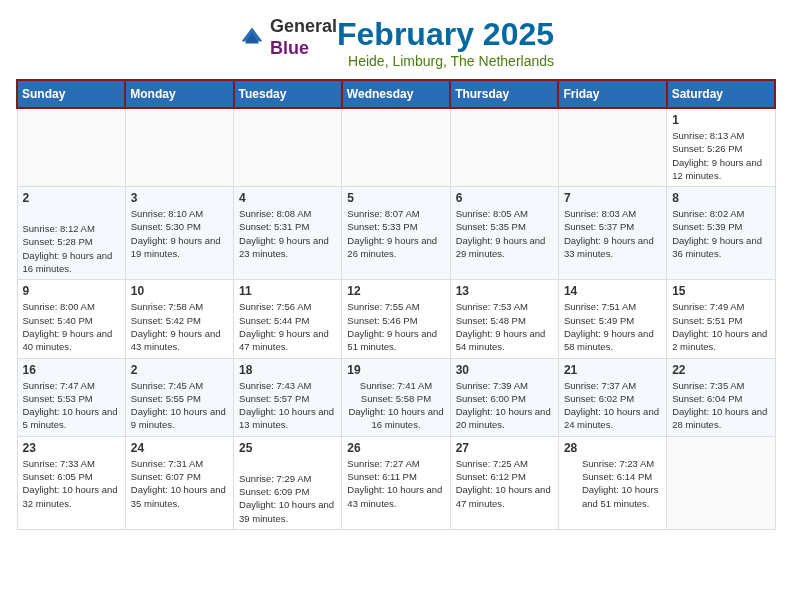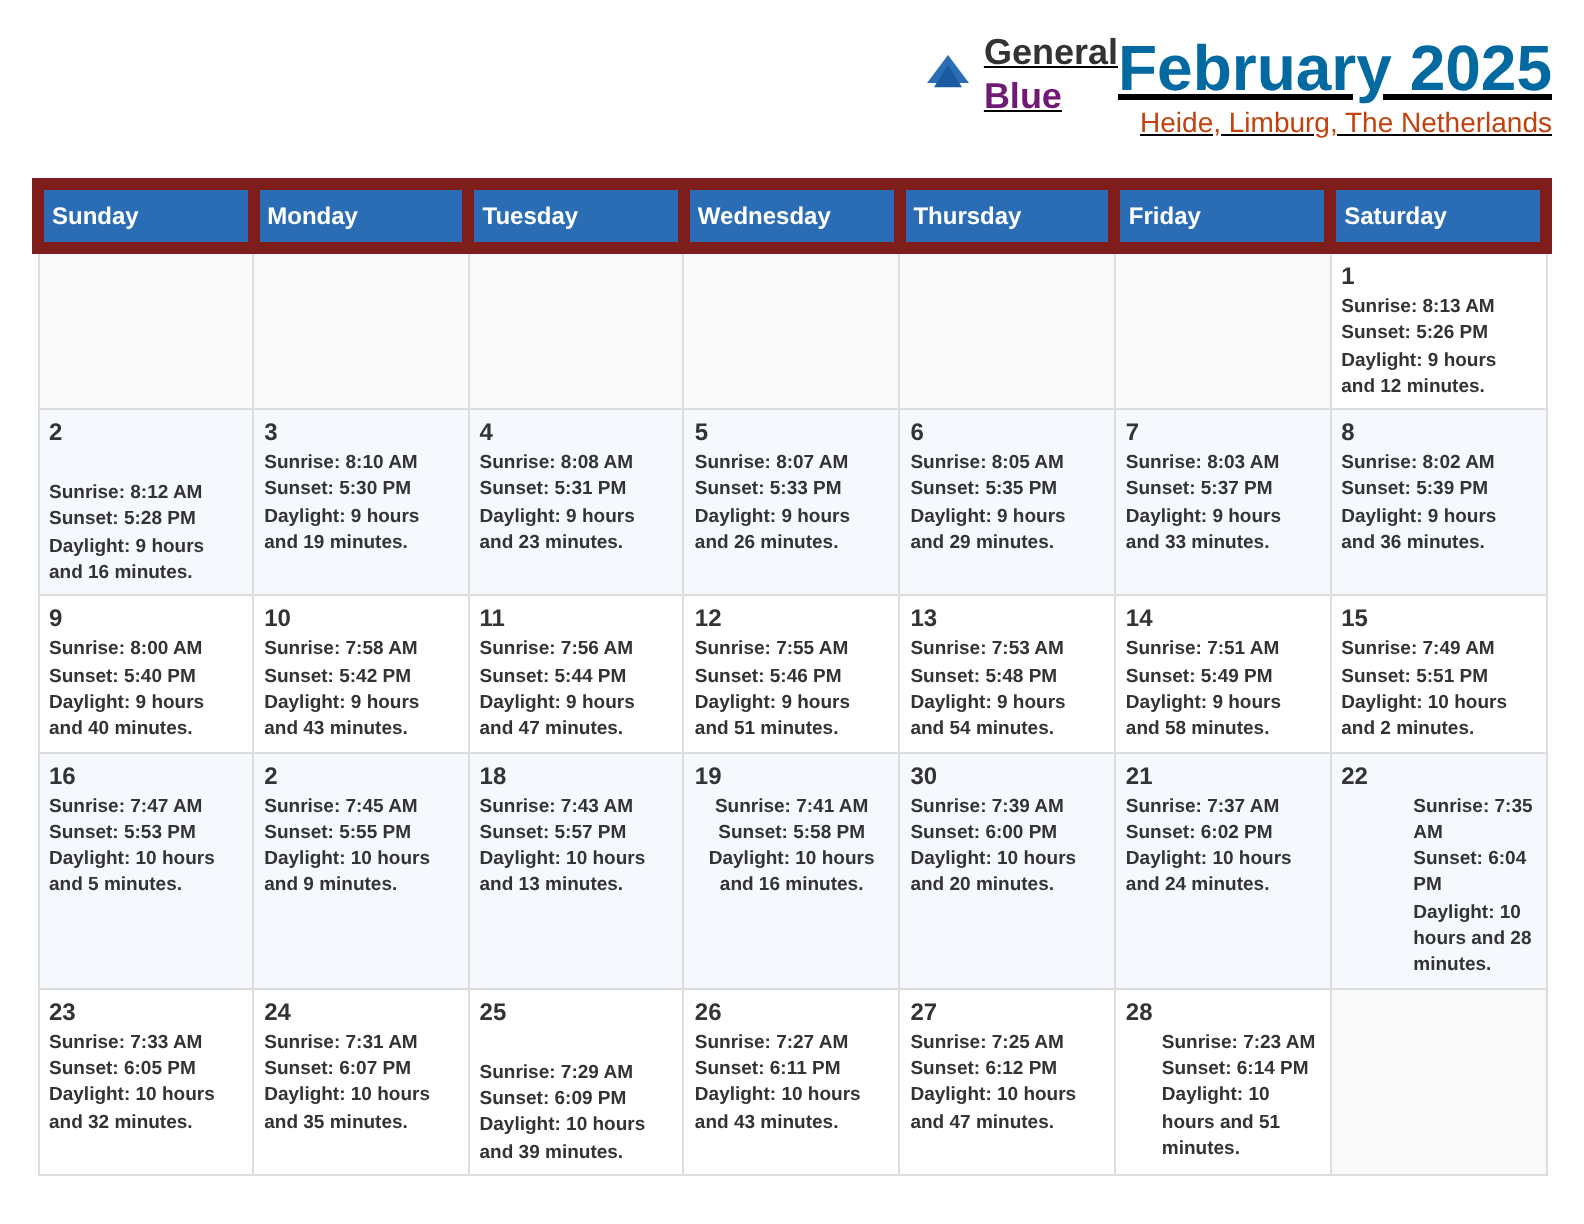--- a/index.html
+++ b/index.html
@@ -5,24 +5,23 @@
     * { box-sizing: border-box; margin: 0; padding: 0; }
     body {
       font-family: Arial, sans-serif;
       background: #fff;
       width: 792px;
       min-height: 612px;
       padding: 16px;
     }
     .header {
       display: flex;
-      justify-content: flex-end;
+      justify-content: center;
       align-items: flex-start;
-      margin-bottom: 20px;
-      text-decoration: underline;
+      margin-bottom: 10px;
     }
     .logo {
       display: flex;
       align-items: center;
       gap: 4px;
     }
     .logo-text {
       font-size: 18px;
       font-weight: bold;
       line-height: 1.2;
@@ -36,35 +35,35 @@
     .title-block {
       text-align: right;
     }
     .month-title {
       font-size: 32px;
       font-weight: bold;
       color: #0369a1;
     }
     .location {
       font-size: 14px;
-      color: #c2410c;
+      color: #4d7c0f;
     }
     .calendar {
       width: 100%;
       border-collapse: collapse;
       border: 1px solid #ccc;
     }
     .calendar th {
       background: #2a6db5;
       color: #fff;
       font-size: 12px;
       font-weight: bold;
       padding: 6px 4px;
       text-align: left;
-      border: 6px solid #7f1d1d;
+      border: 2px solid #7f1d1d;
     }
     .calendar td {
       vertical-align: top;
       border: 1px solid #ddd;
       padding: 4px 5px;
       width: 108px;
       min-height: 80px;
       font-size: 10px;
       color: #333;
       background: #fff;
@@ -75,21 +74,20 @@
     .day-number {
       font-size: 12px;
       font-weight: bold;
       margin-bottom: 2px;
       display: block;
     }
     .day-info {
       font-size: 9.5px;
       line-height: 1.4;
       color: #333;
-      font-weight: bold;
     }
     .empty-cell {
       background: #f9f9f9 !important;
     }
   </style>
 </head>
 <body>
 
 <div class="header">
   <div class="logo">
@@ -255,21 +253,21 @@
 Daylight: 10 hours and 20 minutes.</div>
         </td>
         <td>
           <span class="day-number">21</span>
           <div class="day-info" style="white-space: pre-line;">Sunrise: 7:37 AM
 Sunset: 6:02 PM
 Daylight: 10 hours and 24 minutes.</div>
         </td>
         <td>
           <span class="day-number">22</span>
-          <div class="day-info" style="white-space: pre-line; margin-left: 36px;">Sunrise: 7:35 AM
+          <div class="day-info" style="white-space: pre-line;">Sunrise: 7:35 AM
 Sunset: 6:04 PM
 Daylight: 10 hours and 28 minutes.</div>
         </td>
       </tr>
       <tr>
         <td>
           <span class="day-number">23</span>
           <div class="day-info" style="white-space: pre-line;">Sunrise: 7:33 AM
 Sunset: 6:05 PM
 Daylight: 10 hours and 32 minutes.</div>

